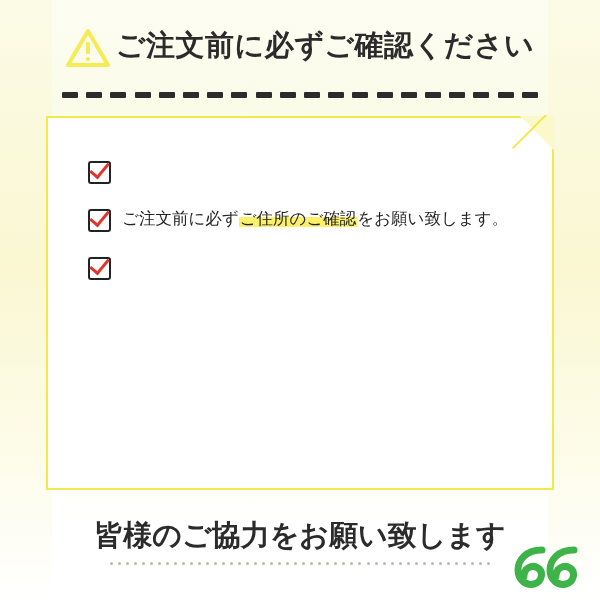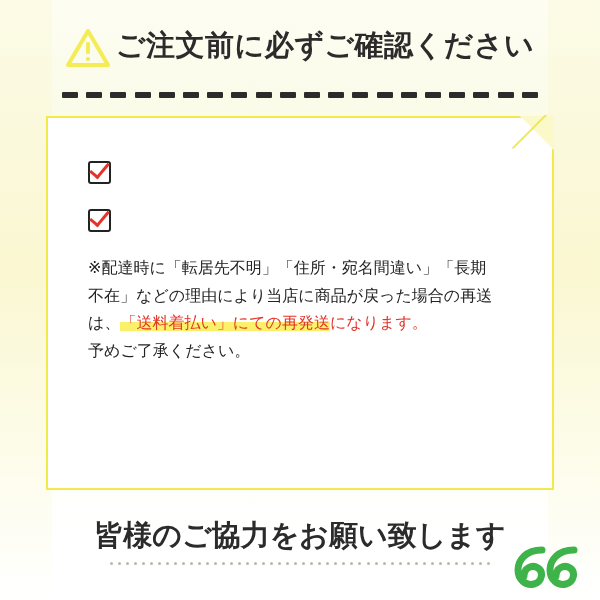--- a/index.html
+++ b/index.html
@@ -278,31 +278,31 @@
     <div class="fold-mask"></div>
     <div class="fold"></div>
     <div class="fold-line"></div>
 
     <div class="card-inner">
 
       <div class="bullet-row">
         <div class="check"></div>
       </div>
 
+      <div class="bullet-row">
+        <div class="check"></div>
+        <div class="bullet-text">
+          <span>ご注文前に必ず</span><span class="hl">ご住所のご確認</span><span>をお願い致します。</span>
+        </div>
+      </div>
 
       <div class="bullet-row">
         <div class="check"></div>
       </div>
 
-      <div class="note">
-        <span>※配達時に「転居先不明」「住所・宛名間違い」「長期</span><br>
-        <span>不在」などの理由により当店に商品が戻った場合の再送</span><br>
-        <span>は、</span><span class="hl-red">「送料着払い」にての再発送</span><span class="red">になります。</span><br>
-        <span>予めご了承ください。</span>
-      </div>
 
     </div>
   </div>
 
   <div class="footer-title">皆様のご協力をお願い致します</div>
 
   <div class="dot-divider">
     <span></span>
       <span></span>
       <span></span>

